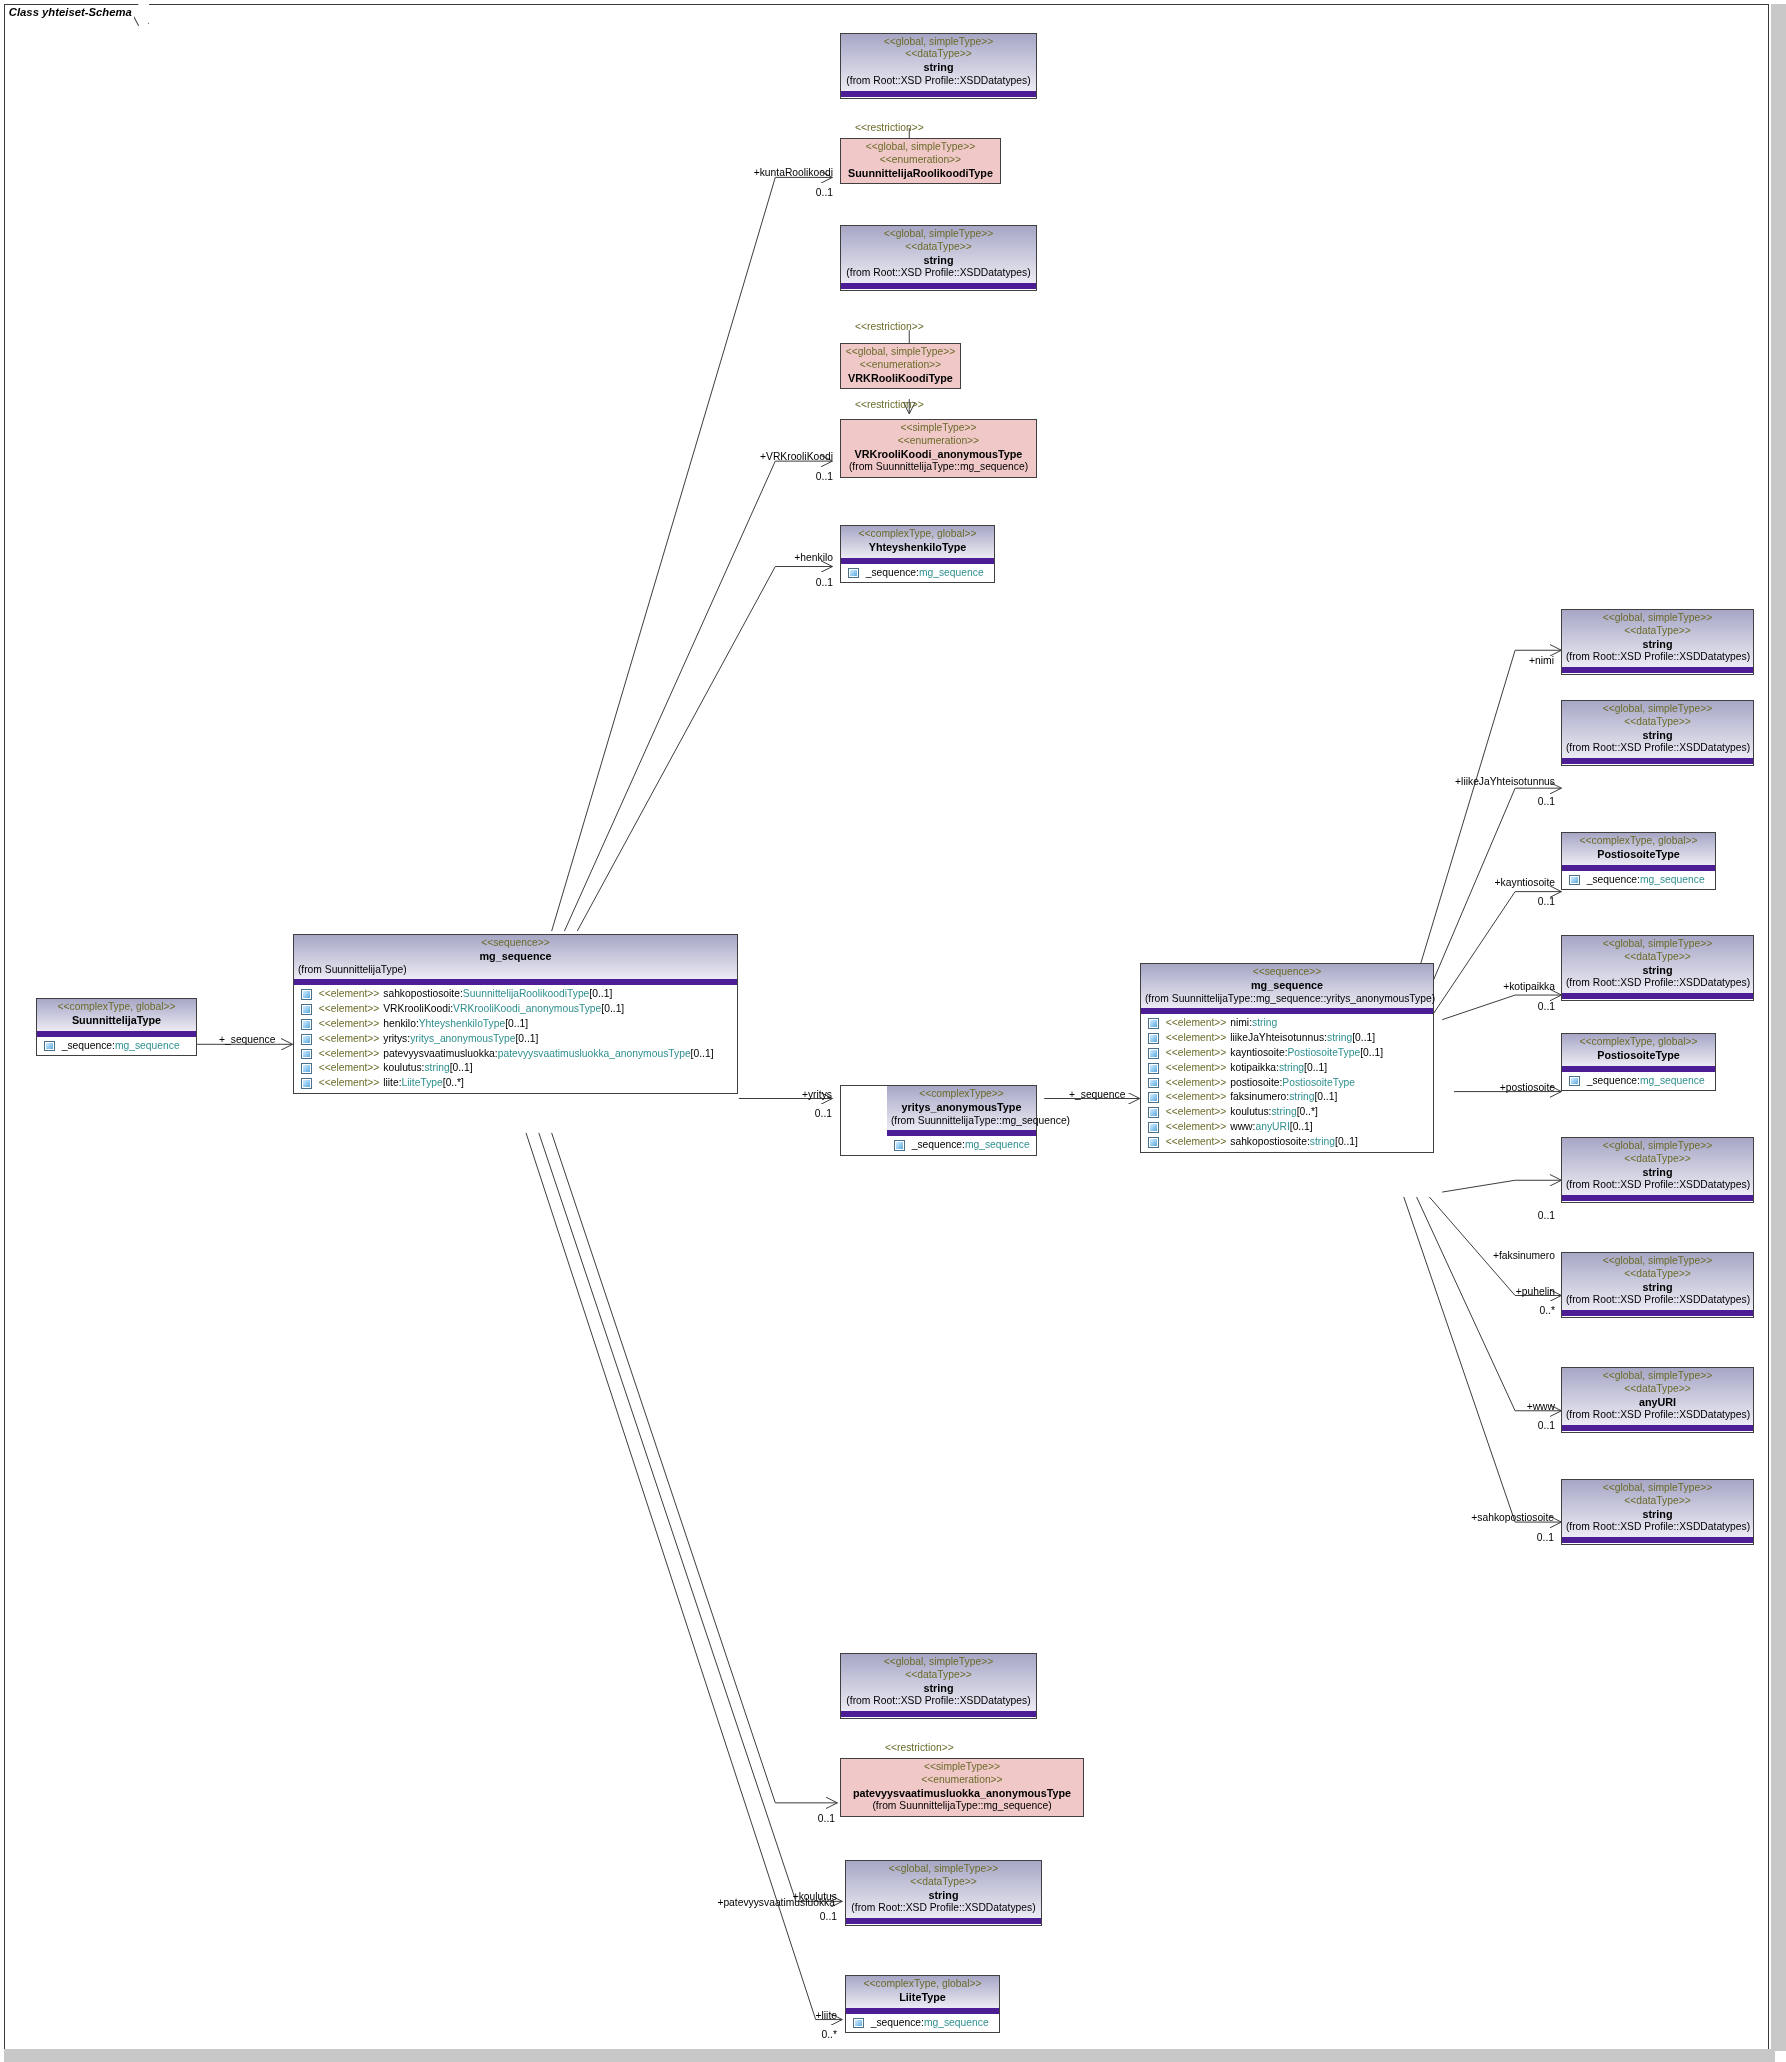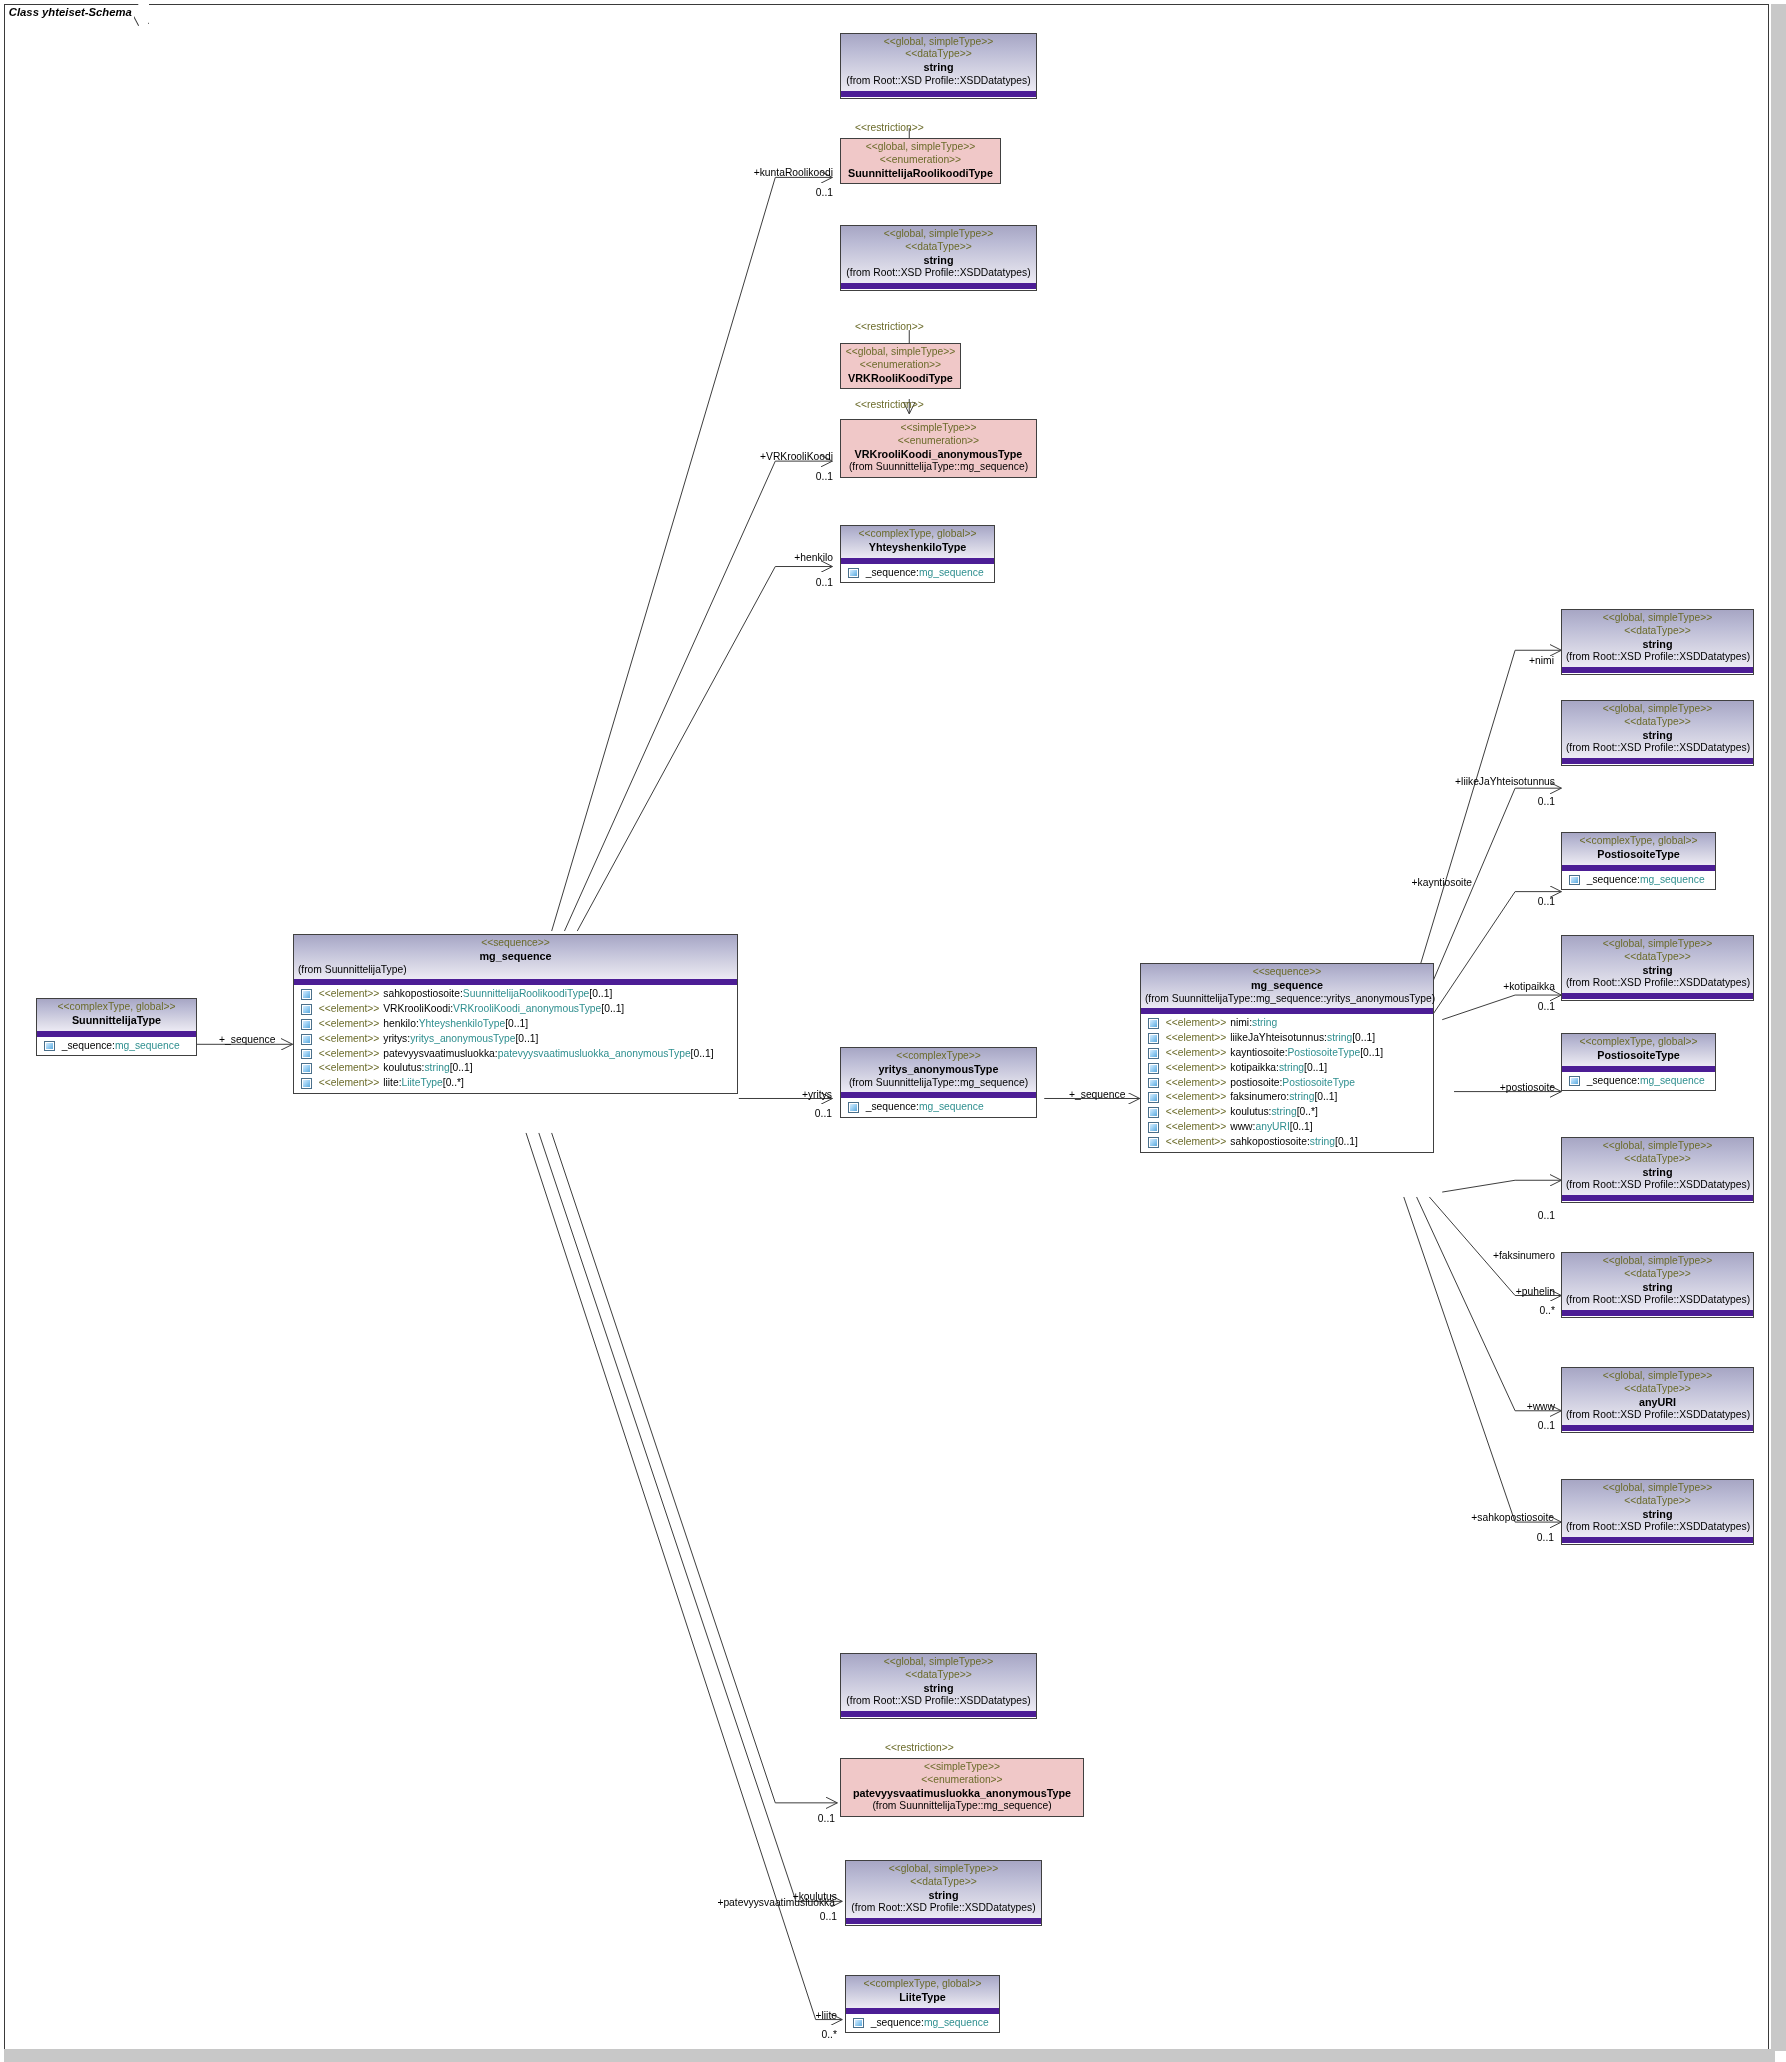--- a/index.html
+++ b/index.html
@@ -230,21 +230,21 @@
     </div>
     <div class="body">
       <div class="attr">
           <span class="ic"></span>
           <span class="nm">_sequence:</span>
           <span class="tp">mg_sequence</span>
         </div>
     </div>
   </div>
 
-  <div class="uml" style="left:840px;top:1047px;width:197px;">
+  <div class="uml" style="left:840px;top:1085px;width:197px;padding-left:46px;">
     <div class="head">
       <div class="stereo">&lt;&lt;complexType&gt;&gt;</div>
       <div class="cname">yritys_anonymousType</div>
       <div class="from">(from SuunnittelijaType::mg_sequence)</div>
     </div>
     <div class="body">
       <div class="attr">
           <span class="ic"></span>
           <span class="nm">_sequence:</span>
           <span class="tp">mg_sequence</span>
@@ -479,21 +479,21 @@
 
   <div class="lbl r" style="left:729px;top:1089px;width:103px;">+yritys</div>
   <div class="lbl r" style="left:729px;top:1108px;width:103px;">0..1</div>
 
   <div class="lbl" style="left:1069px;top:1089px;">+_sequence</div>
 
   <div class="lbl r" style="left:1426px;top:655px;width:128px;">+nimi</div>
   <div class="lbl r" style="left:1399px;top:776px;width:156px;">+liikeJaYhteisotunnus</div>
   <div class="lbl r" style="left:1399px;top:796px;width:156px;">0..1</div>
 
-  <div class="lbl r" style="left:1326px;top:877px;width:146px;">+kayntiosoite</div>
+  <div class="lbl r" style="left:1409px;top:877px;width:146px;">+kayntiosoite</div>
   <div class="lbl r" style="left:1409px;top:896px;width:146px;">0..1</div>
 
   <div class="lbl r" style="left:1409px;top:981px;width:146px;">+kotipaikka</div>
   <div class="lbl r" style="left:1409px;top:1001px;width:146px;">0..1</div>
 
   <div class="lbl r" style="left:1409px;top:1082px;width:146px;">+postiosoite</div>
 
   <div class="lbl r" style="left:1409px;top:1250px;width:146px;">+faksinumero</div>
   <div class="lbl r" style="left:1409px;top:1210px;width:146px;">0..1</div>
 

